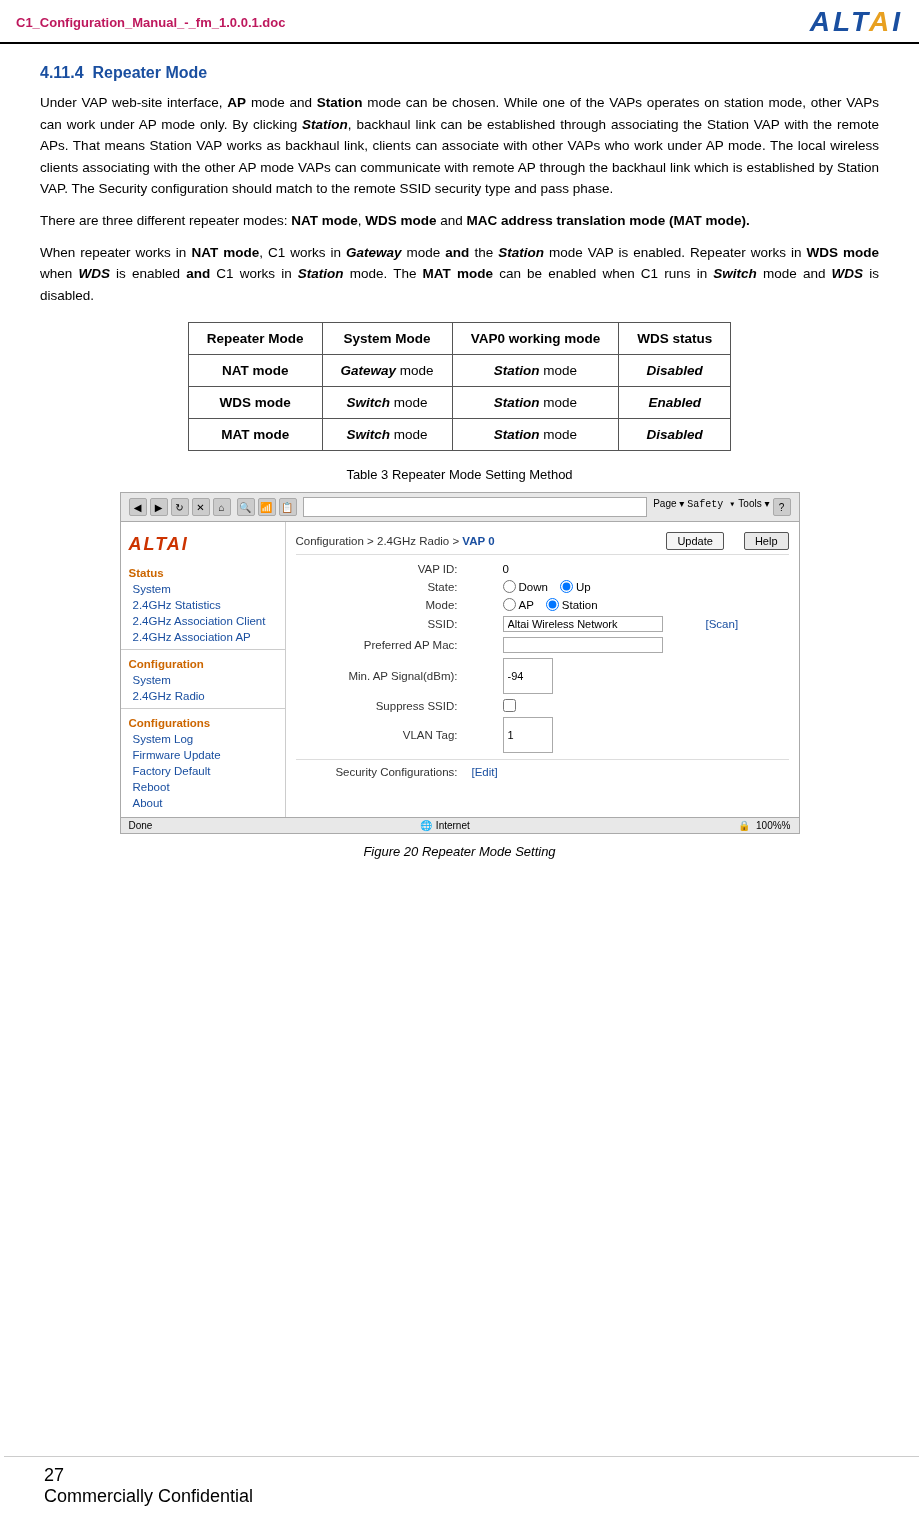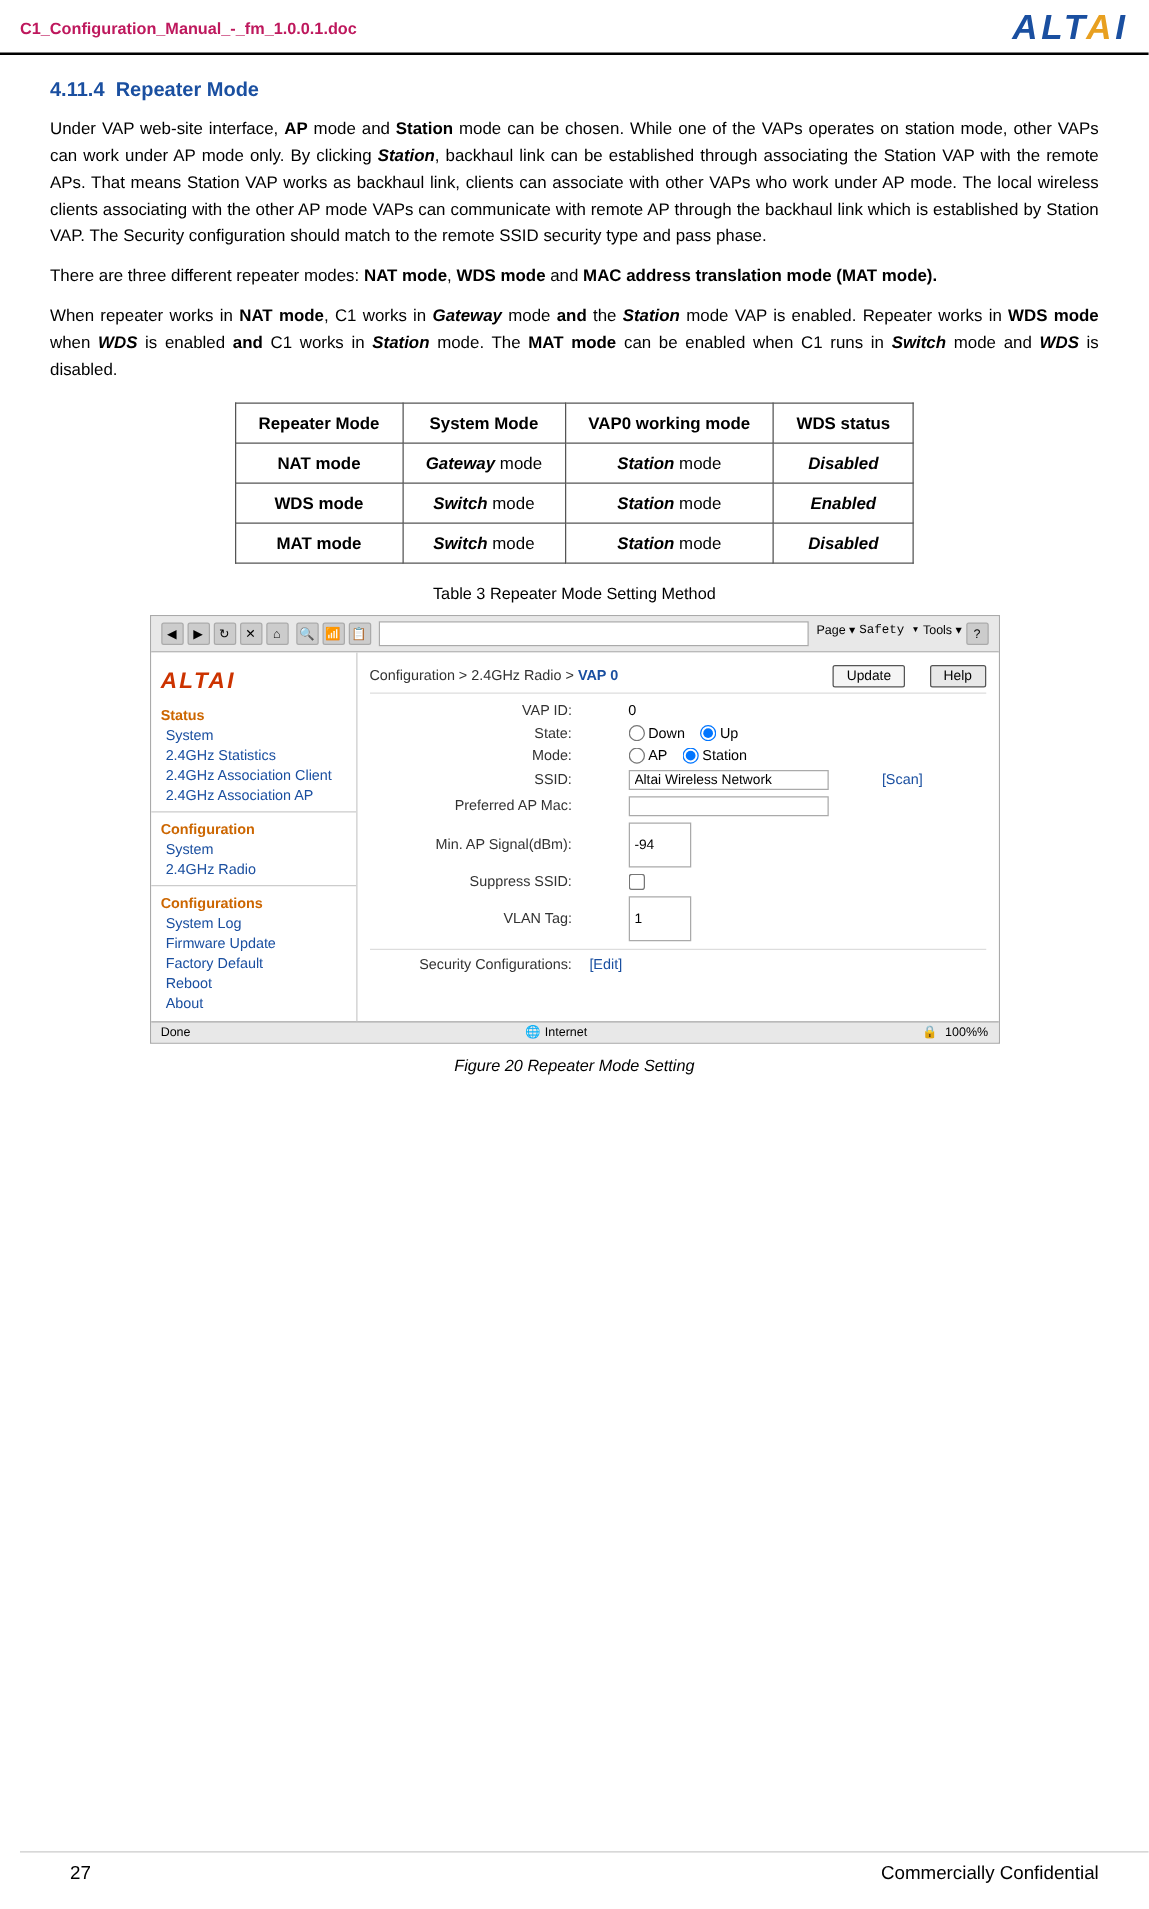--- a/index.html
+++ b/index.html
@@ -244,27 +244,28 @@
       text-align: center;
       font-size: 13px;
       font-style: italic;
       margin: 6px 0 14px 0;
     }
 
     
     .doc-footer {
       position: absolute;
       bottom: 20px;
-      left: 16px; right: 0;
+      left: 4px; right: 0;
       display: flex;
       justify-content: space-between;
       padding: 0 40px;
-      font-size: 15px;
+      font-size: 18px;
       border-top: 1px solid #ccc;
       padding-top: 8px;
+      flex-direction: column;
     }
   </style>
 </head>
 <body>
 
 <div class="doc-header">
   <span class="doc-filename">C1_Configuration_Manual_-_fm_1.0.0.1.doc</span>
   <div class="altai-logo">
     <span style="color:#1a4fa0;">ALT</span><span style="color:#e8a020;">A</span><span style="color:#1a4fa0;">I</span>
   </div>

